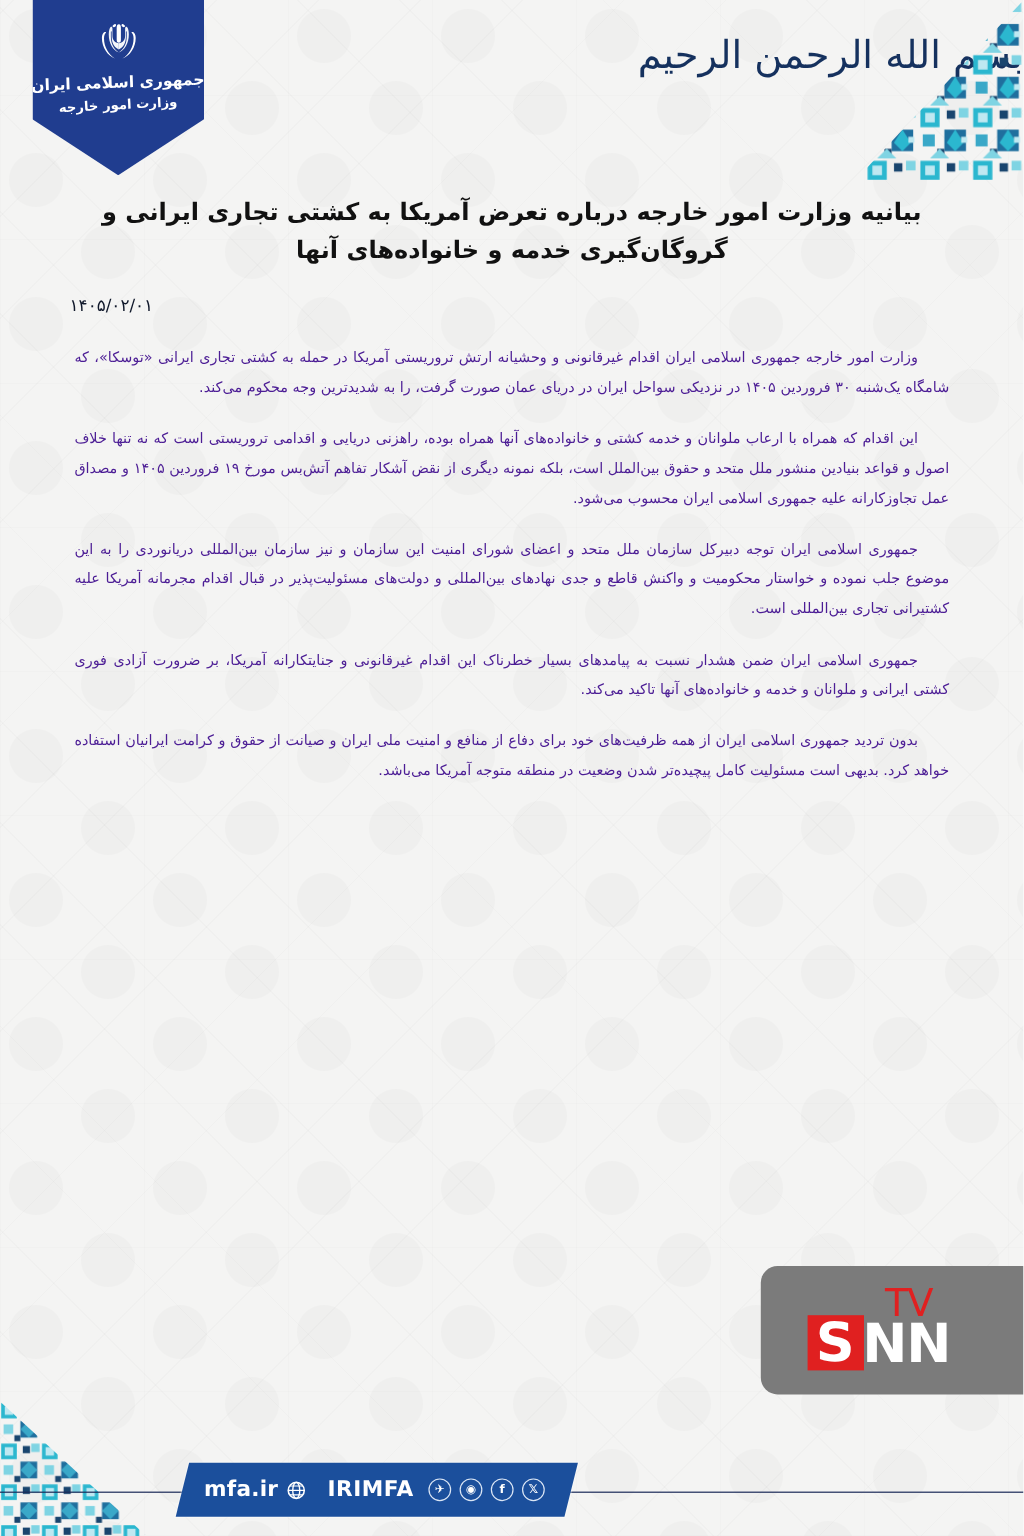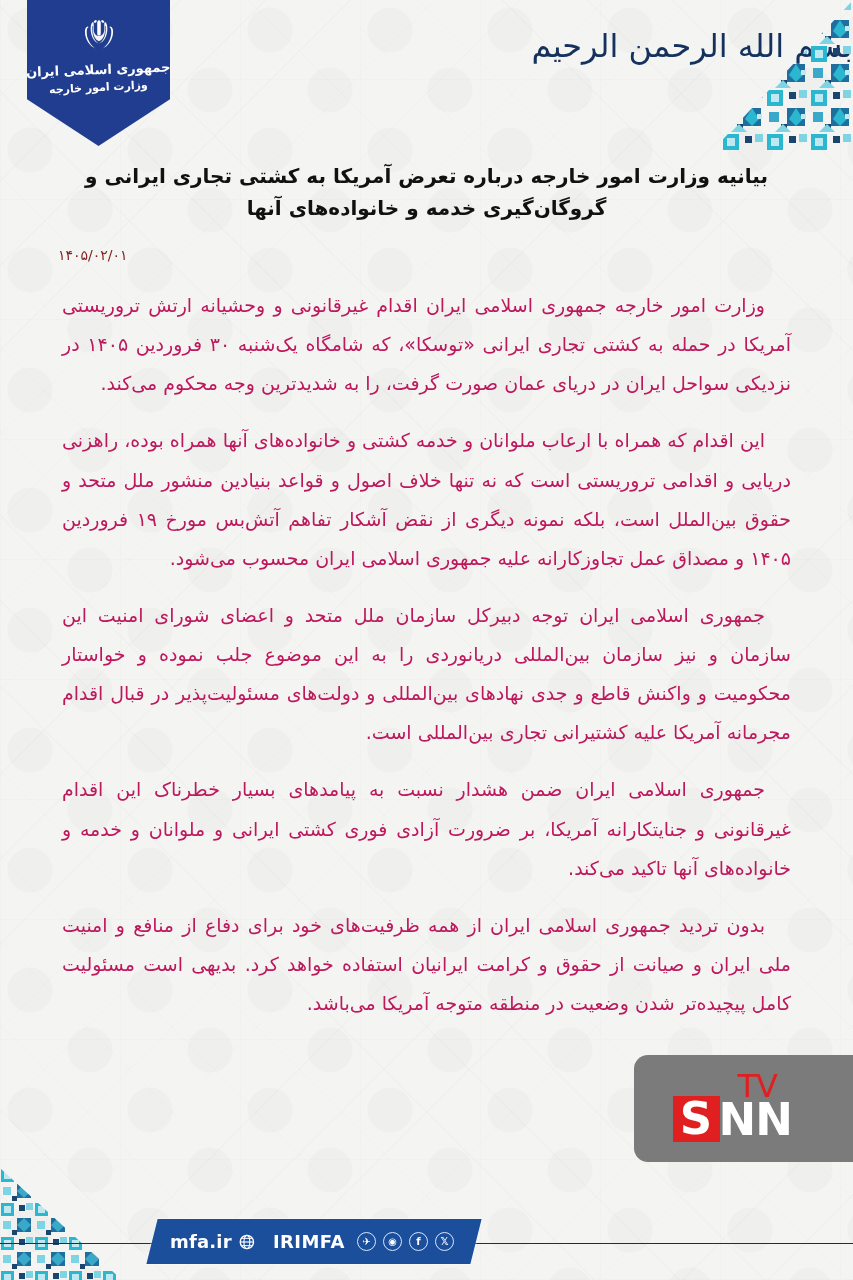--- a/index.html
+++ b/index.html
@@ -130,34 +130,34 @@
     font-size: 20px;
     font-weight: 700;
     line-height: 1.62;
     letter-spacing: -.2px;
   }
 
   .doc-date {
     position: absolute;
     top: 247px;
     left: 58px;
-    color: #7f1d1d;
+    color: #0f172a;
     font-size: 14px;
     font-weight: 500;
     letter-spacing: .5px;
   }
 
   
   .body-text {
     position: absolute;
     top: 286px;
     right: 62px;
     left: 62px;
-    color: #be185d;
-    font-size: 19px;
+    color: #4c1d95;
+    font-size: 12px;
     line-height: 2.06;
     text-align: justify;
     text-justify: inter-word;
   }
   .body-text p {
     margin: 0 0 18px 0;
     text-indent: 26px;
   }
   .body-text p:last-child { margin-bottom: 0; }
 

